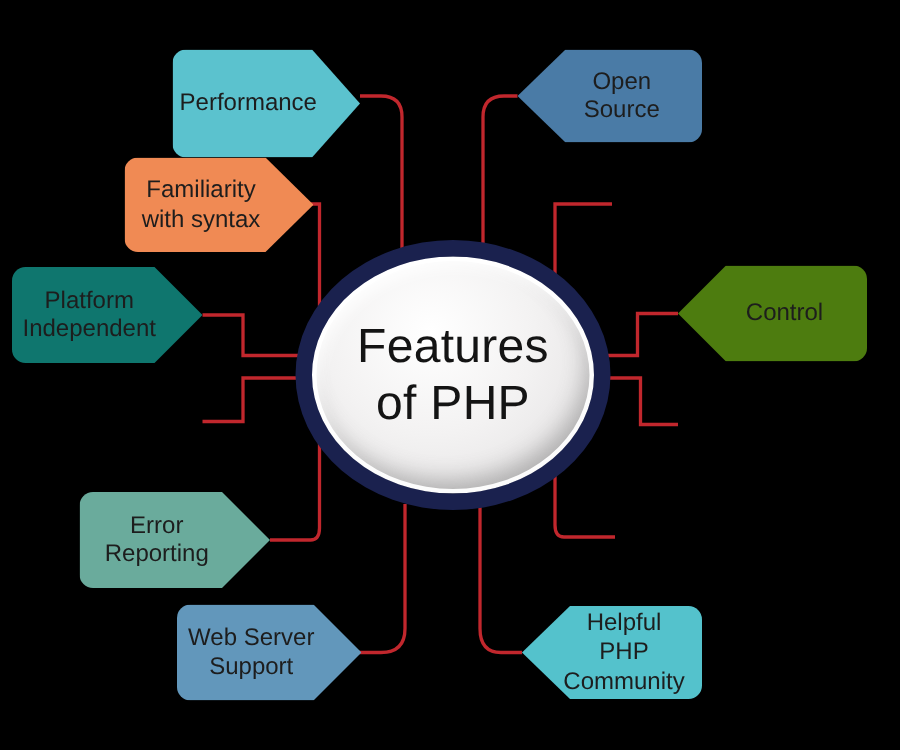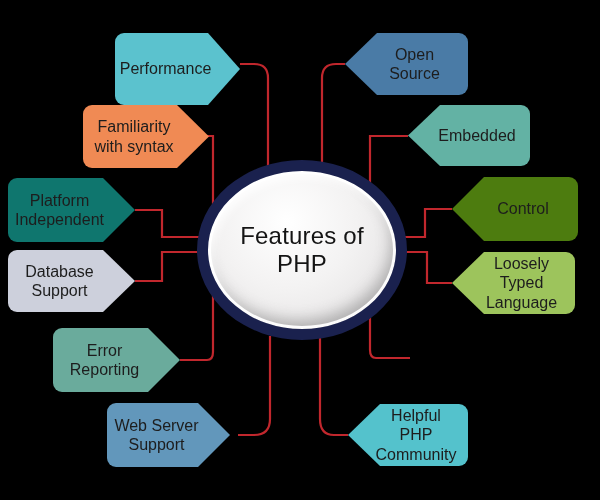--- a/index.html
+++ b/index.html
@@ -20,38 +20,38 @@
               padding:2px 30px 2px 6px; }
   .pt-left  { clip-path:polygon(32px 0, 100% 0, 100% 100%, 32px 100%, 0 50%);
               padding:2px 14px 2px 30px; }
 
   
   .f1  { left:115px; top:33px;  width:125px; height:72px; }
   .f2  { left:52px;  top:105px; width:126px; height:63px;margin-left:31px; }
   .f3  { left:8px;   top:178px; width:127px; height:64px; }
   .f4  { left:8px;   top:250px; width:127px; height:62px; }
   .f5  { left:53px;  top:328px; width:127px; height:64px;justify-content:center; }
-  .f6  { left:107px; top:403px; width:123px; height:64px; }
+  .f6  { left:118px; top:403px; width:123px; height:64px; }
   .f7  { left:345px; top:33px;  width:123px; height:62px; }
   .f8  { left:408px; top:105px; width:122px; height:61px; }
   .f9  { left:452px; top:177px; width:126px; height:64px; }
   .f10 { left:452px; top:252px; width:123px; height:62px; }
   .f11 { left:410px; top:327px; width:130px; height:63px; }
   .f12 { left:348px; top:404px; width:120px; height:62px; }
 
   
   #center-circle { position:absolute; z-index:3; left:197px; top:160px;
           width:210px; height:180px; border-radius:50%;
           border:11px solid #1a214e; box-sizing:border-box;
           background:radial-gradient(ellipse at 42% 32%, #ffffff 0%, #f3f2f2 45%, #dedcdd 100%);
           box-shadow: inset 0 0 0 3px rgba(255,255,255,0.95),
                       inset 4px 7px 9px rgba(255,255,255,0.9),
                       inset -5px -9px 14px rgba(110,110,110,0.45);
           display:flex; align-items:center; justify-content:center; }
-  #center-title { font-size:24px; color:#141414; text-align:center;
+  #center-title { font-size:32px; color:#141414; text-align:center;
           line-height:1.18; letter-spacing:0.2px; width:150px; }
 </style>
 </head>
 <body>
 
 <div id="stage">
 
   <svg id="connectors" width="600" height="500" viewBox="0 0 600 500">
     <path d="M 240 64 L 254 64 Q 268 64 268 78 L 268 190" stroke="#c1272d"></path>
     <path d="M 178 136 L 213 136 L 213 204" stroke="#c1272d"></path>
@@ -69,40 +69,31 @@
 
   <div class="node pt-right f1" style="background: rgb(91, 194, 206);">
       <span>Performance</span>
     </div>
   <div class="node pt-right f2" style="background: rgb(240, 138, 84);">
       <span>Familiarity with syntax</span>
     </div>
   <div class="node pt-right f3" style="background: #0f766e;">
       <span>Platform Independent</span>
     </div>
-  <div class="node pt-right f4" style="background: rgb(205, 208, 220);">
-      <span>Database Support</span>
-    </div>
   <div class="node pt-right f5" style="background: rgb(106, 171, 156);">
       <span>Error Reporting</span>
     </div>
   <div class="node pt-right f6" style="background: rgb(98, 151, 187);">
       <span>Web Server Support</span>
     </div>
   <div class="node pt-left  f7" style="background: rgb(74, 123, 166);">
       <span>Open Source</span>
     </div>
-  <div class="node pt-left  f8" style="background: rgb(99, 178, 164);">
-      <span>Embedded</span>
-    </div>
   <div class="node pt-left  f9" style="background: #4d7c0f;">
       <span>Control</span>
-    </div>
-  <div class="node pt-left  f10" style="background: rgb(157, 196, 92);">
-      <span>Loosely Typed Language</span>
     </div>
   <div class="node pt-left  f12" style="background: rgb(84, 194, 204);">
       <span>Helpful PHP Community</span>
     </div>
 
   <div id="center-circle">
     <div id="center-title">Features of PHP</div>
   </div>
 
 </div>

